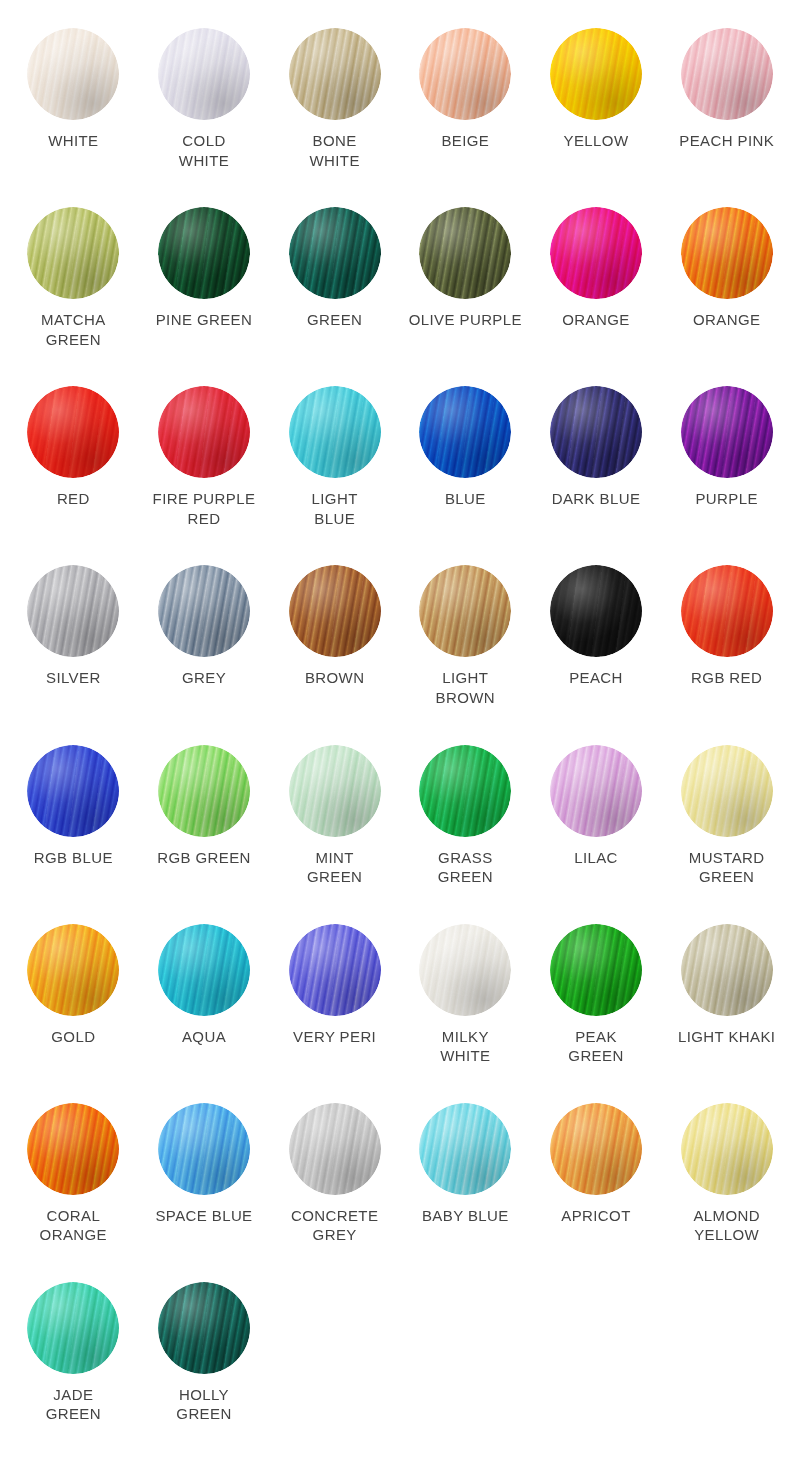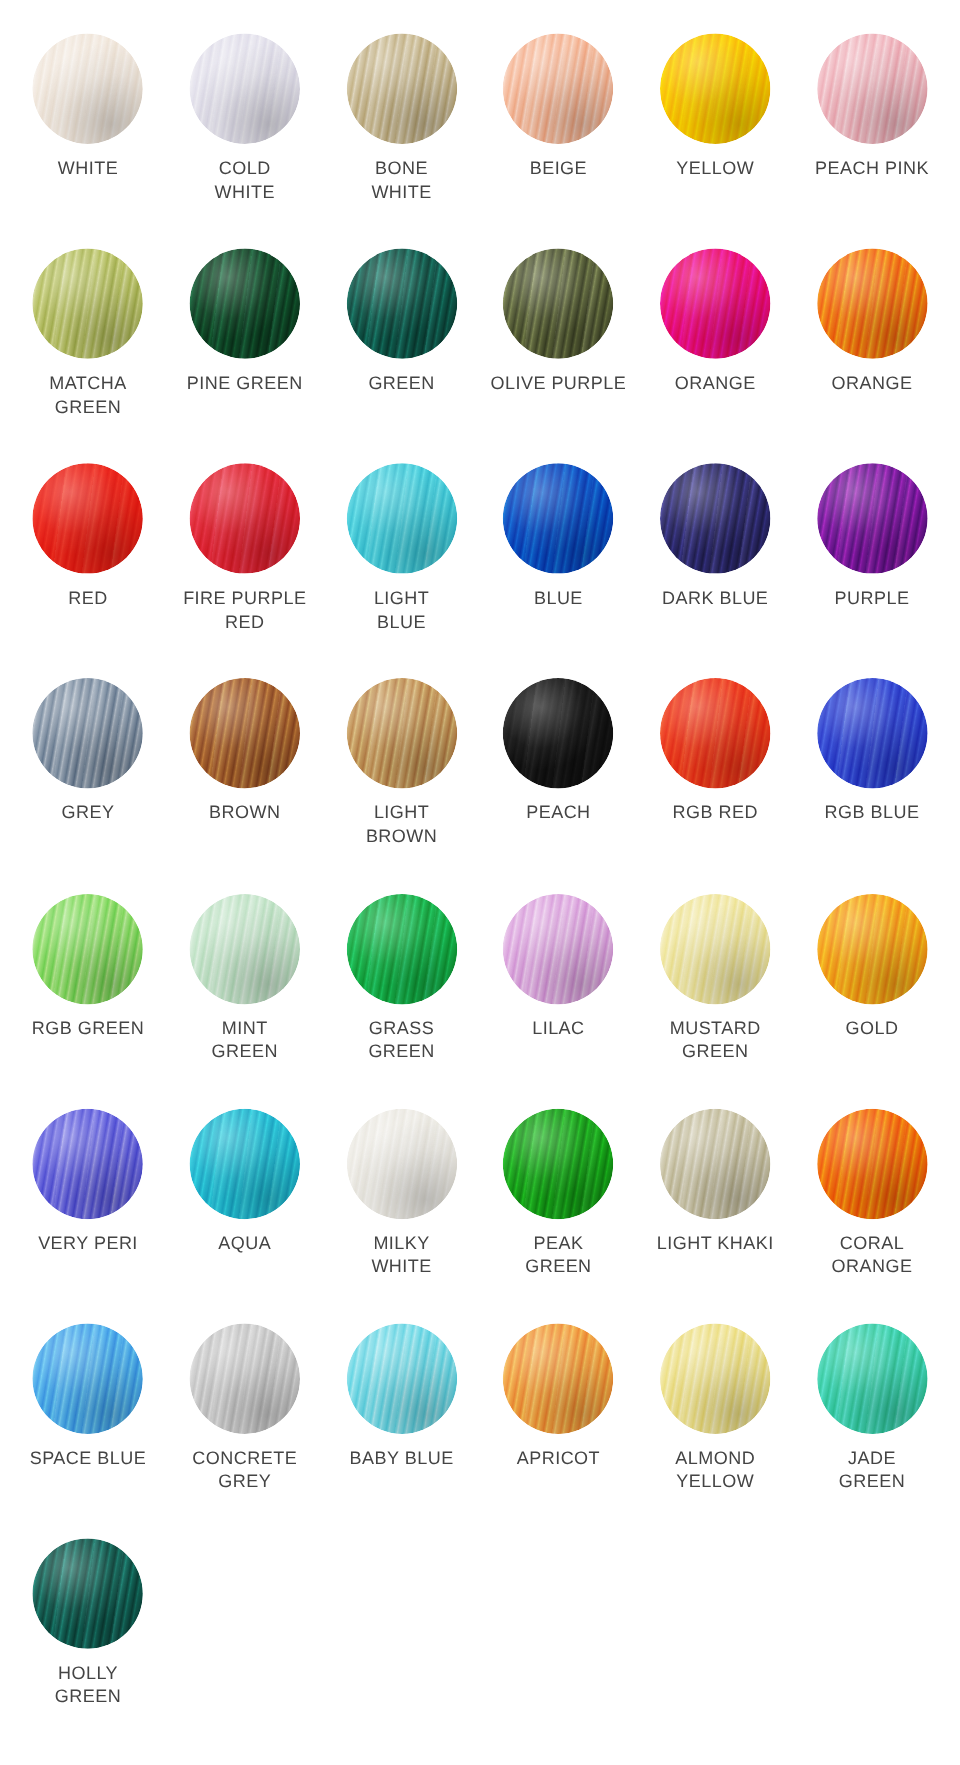--- a/index.html
+++ b/index.html
@@ -269,20 +269,29 @@
     <div class="swatch-cell">
       <div class="swatch-disc" style="--c: #7B189F;">
         <div class="disc-base"></div>
         <div class="disc-strands"></div>
         <div class="disc-stripes"></div>
         <div class="disc-shade"></div>
       </div>
       <div class="swatch-label">PURPLE</div>
     </div>
     <div class="swatch-cell">
+      <div class="swatch-disc" style="--c: #B8B8BC;">
+        <div class="disc-base"></div>
+        <div class="disc-strands"></div>
+        <div class="disc-stripes"></div>
+        <div class="disc-shade"></div>
+      </div>
+      <div class="swatch-label">SILVER</div>
+    </div>
+    <div class="swatch-cell">
       <div class="swatch-disc" style="--c: #8A9AAC;">
         <div class="disc-base"></div>
         <div class="disc-strands"></div>
         <div class="disc-stripes"></div>
         <div class="disc-shade"></div>
       </div>
       <div class="swatch-label">GREY</div>
     </div>
     <div class="swatch-cell">
       <div class="swatch-disc" style="--c: #A9642F;">
@@ -381,36 +390,36 @@
     <div class="swatch-cell">
       <div class="swatch-disc" style="--c: #F6A819;">
         <div class="disc-base"></div>
         <div class="disc-strands"></div>
         <div class="disc-stripes"></div>
         <div class="disc-shade"></div>
       </div>
       <div class="swatch-label">GOLD</div>
     </div>
     <div class="swatch-cell">
+      <div class="swatch-disc" style="--c: #23BDD4;">
+        <div class="disc-base"></div>
+        <div class="disc-strands"></div>
+        <div class="disc-stripes"></div>
+        <div class="disc-shade"></div>
+      </div>
+      <div class="swatch-label">AQUA</div>
+    </div>
+    <div class="swatch-cell">
       <div class="swatch-disc" style="--c: #6A68E0;">
         <div class="disc-base"></div>
         <div class="disc-strands"></div>
         <div class="disc-stripes"></div>
         <div class="disc-shade"></div>
       </div>
       <div class="swatch-label">VERY PERI</div>
-    </div>
-    <div class="swatch-cell">
-      <div class="swatch-disc" style="--c: #23BDD4;">
-        <div class="disc-base"></div>
-        <div class="disc-strands"></div>
-        <div class="disc-stripes"></div>
-        <div class="disc-shade"></div>
-      </div>
-      <div class="swatch-label">AQUA</div>
     </div>
     <div class="swatch-cell">
       <div class="swatch-disc" style="--c: #EFEDE7;">
         <div class="disc-base"></div>
         <div class="disc-strands"></div>
         <div class="disc-stripes"></div>
         <div class="disc-shade"></div>
       </div>
       <div class="swatch-label">MILKY
 WHITE</div>

